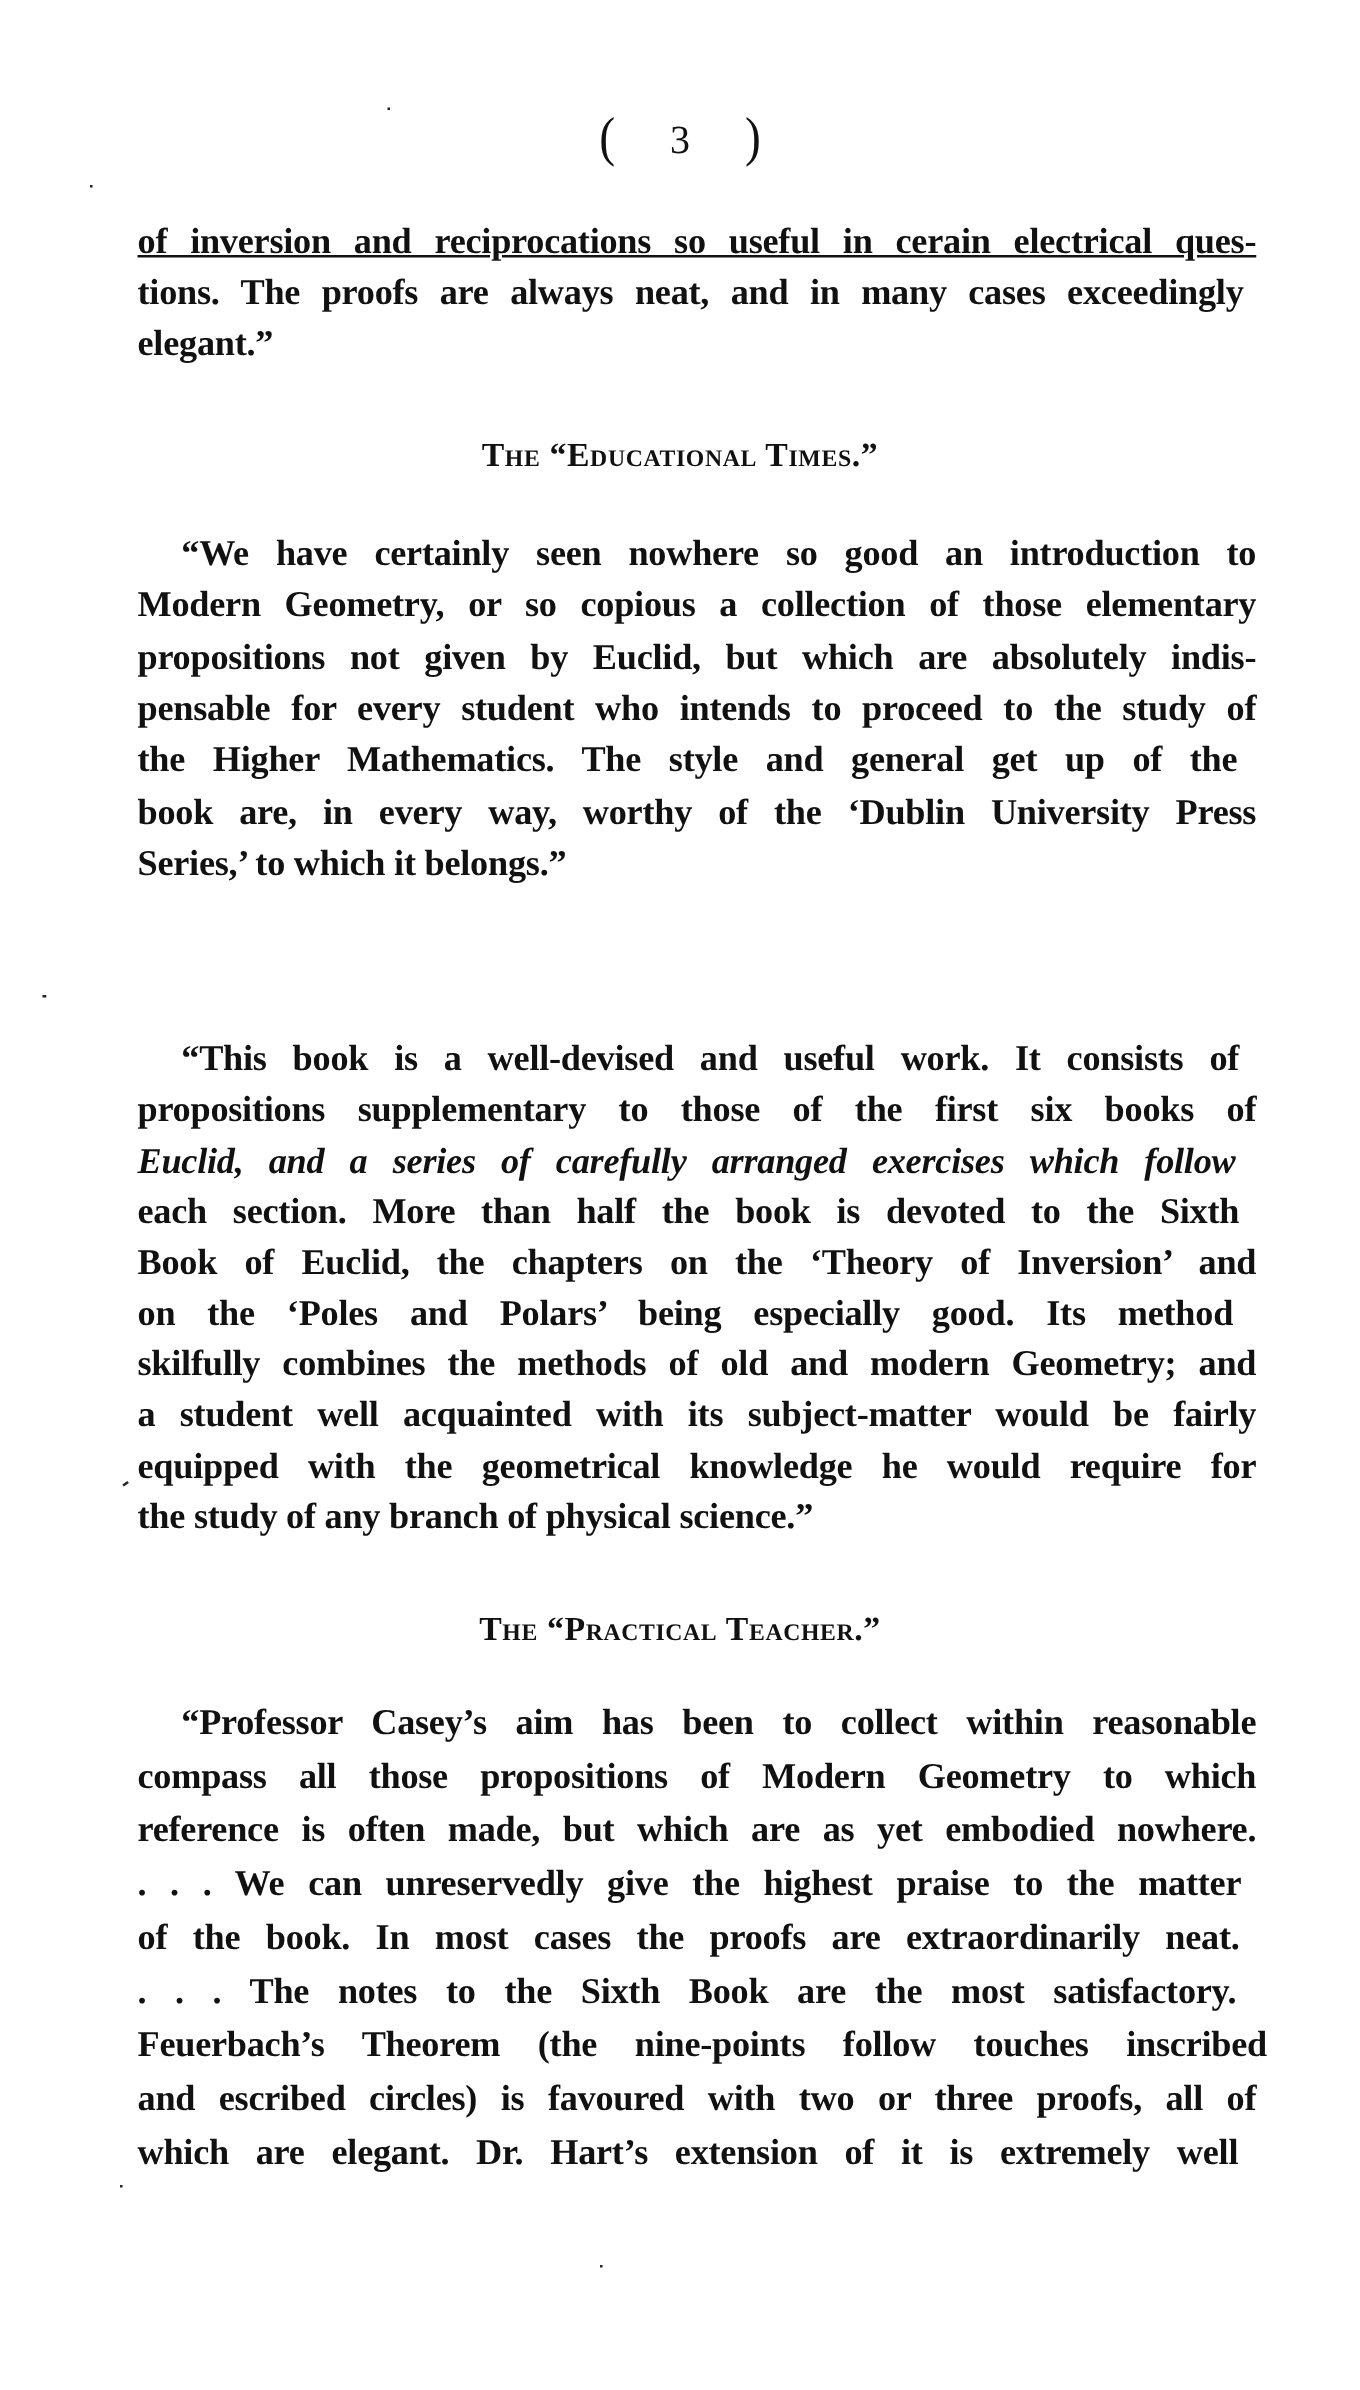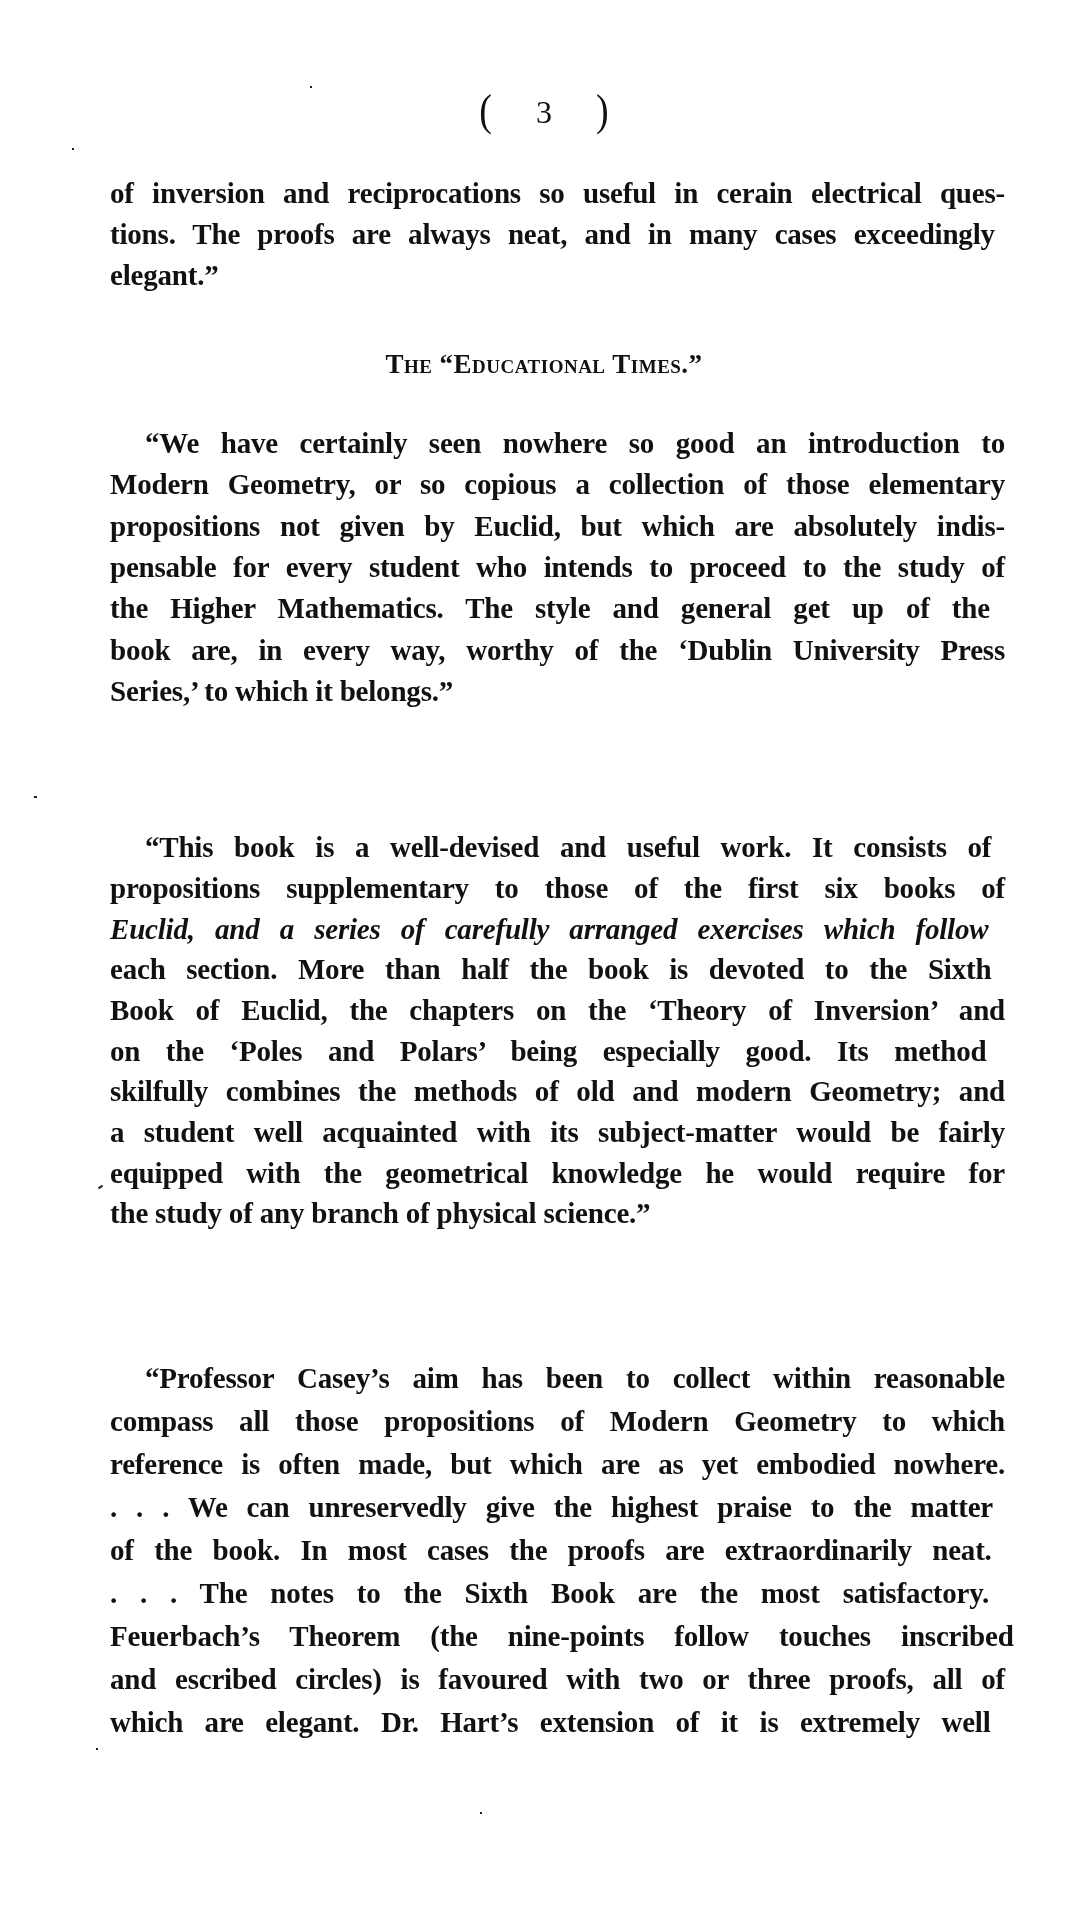--- a/index.html
+++ b/index.html
@@ -33,21 +33,21 @@
 </head>
 <body>
 
 <div class="page">
 
   <div class="page-number">
     <span class="paren">(</span><span class="num">3</span><span class="paren">)</span>
   </div>
 
   <div>
-    <div class="line" style="top:176px"><span style="word-spacing: 11.3056px;">of inversion and reciprocations so useful in cerain electrical ques-</span></div>
+    <div class="line" style="top:176px"><span style="word-spacing: 11.3056px; text-decoration: underline;">of inversion and reciprocations so useful in cerain electrical ques-</span></div>
     <div class="line" style="top:217px"><span style="word-spacing: 10.169px;">tions.  The proofs are always neat, and in many cases exceedingly</span></div>
     <div class="line last" style="top:258px"><span>elegant.”</span></div>
   </div>
 
   <div class="heading" style="top:348px">The “Educational Times.”</div>
   <div>
     <div class="line indent" style="top:426px"><span style="word-spacing: 14.5278px;">“We have certainly seen nowhere so good an introduction to</span></div>
     <div class="line" style="top:467px"><span style="word-spacing: 11.9531px;">Modern Geometry, or so copious a collection of those elementary</span></div>
     <div class="line" style="top:509px"><span style="word-spacing: 12.7326px;">propositions not given by Euclid, but which are absolutely indis-</span></div>
     <div class="line" style="top:550px"><span style="word-spacing: 9.62926px;">pensable for every student who intends to proceed to the study of</span></div>
@@ -62,20 +62,21 @@
     <div class="line" style="top:912px"><span style="word-spacing: 13.1198px; font-style: italic;">Euclid, and a series of carefully arranged exercises which follow</span></div>
     <div class="line" style="top:952px"><span style="word-spacing: 13.6172px;">each section.  More than half the book is devoted to the Sixth</span></div>
     <div class="line" style="top:993px"><span style="word-spacing: 14.8047px;">Book of Euclid, the chapters on the ‘Theory of Inversion’ and</span></div>
     <div class="line" style="top:1034px"><span style="word-spacing: 18.5547px;">on the ‘Poles and Polars’ being especially good.  Its method</span></div>
     <div class="line" style="top:1074px"><span style="word-spacing: 10.6858px;">skilfully combines the methods of old and modern Geometry; and</span></div>
     <div class="line" style="top:1115px"><span style="word-spacing: 12.4271px;">a student well acquainted with its subject-matter would be fairly</span></div>
     <div class="line" style="top:1156px"><span style="word-spacing: 16.4414px;">equipped with the geometrical knowledge he would require for</span></div>
     <div class="line last" style="top:1196px"><span>the study of any branch of physical science.”</span></div>
   </div>
 
+  <div class="heading" style="top:1287px">The “Practical Teacher.”</div>
   <div>
     <div class="line indent" style="top:1361px"><span style="word-spacing: 15.8984px;">“Professor Casey’s aim has been to collect within reasonable</span></div>
     <div class="line" style="top:1404px"><span style="word-spacing: 18.7422px; font-family: Liberation Serif, serif;">compass all those propositions of Modern Geometry to which</span></div>
     <div class="line" style="top:1447px"><span style="word-spacing: 11.0734px;">reference is often made, but which are as yet embodied nowhere.</span></div>
     <div class="line" style="top:1490px"><span style="word-spacing: 11.9675px;">. . .  We can unreservedly give the highest praise to the matter</span></div>
     <div class="line" style="top:1533px"><span style="word-spacing: 13.3338px;">of the book.  In most cases the proofs are extraordinarily neat.</span></div>
     <div class="line" style="top:1576px"><span style="word-spacing: 15.9423px;">. . .  The notes to the Sixth Book are the most satisfactory.</span></div>
     <div class="line" style="top:1619px"><span style="word-spacing: 23.0339px;">Feuerbach’s Theorem (the nine-points follow touches inscribed</span></div>
     <div class="line" style="top:1662px"><span style="word-spacing: 11.777px;">and escribed circles) is favoured with two or three proofs, all of</span></div>
     <div class="line" style="top:1705px"><span style="word-spacing: 14.4162px;">which are elegant.  Dr. Hart’s extension of it is extremely well</span></div>

